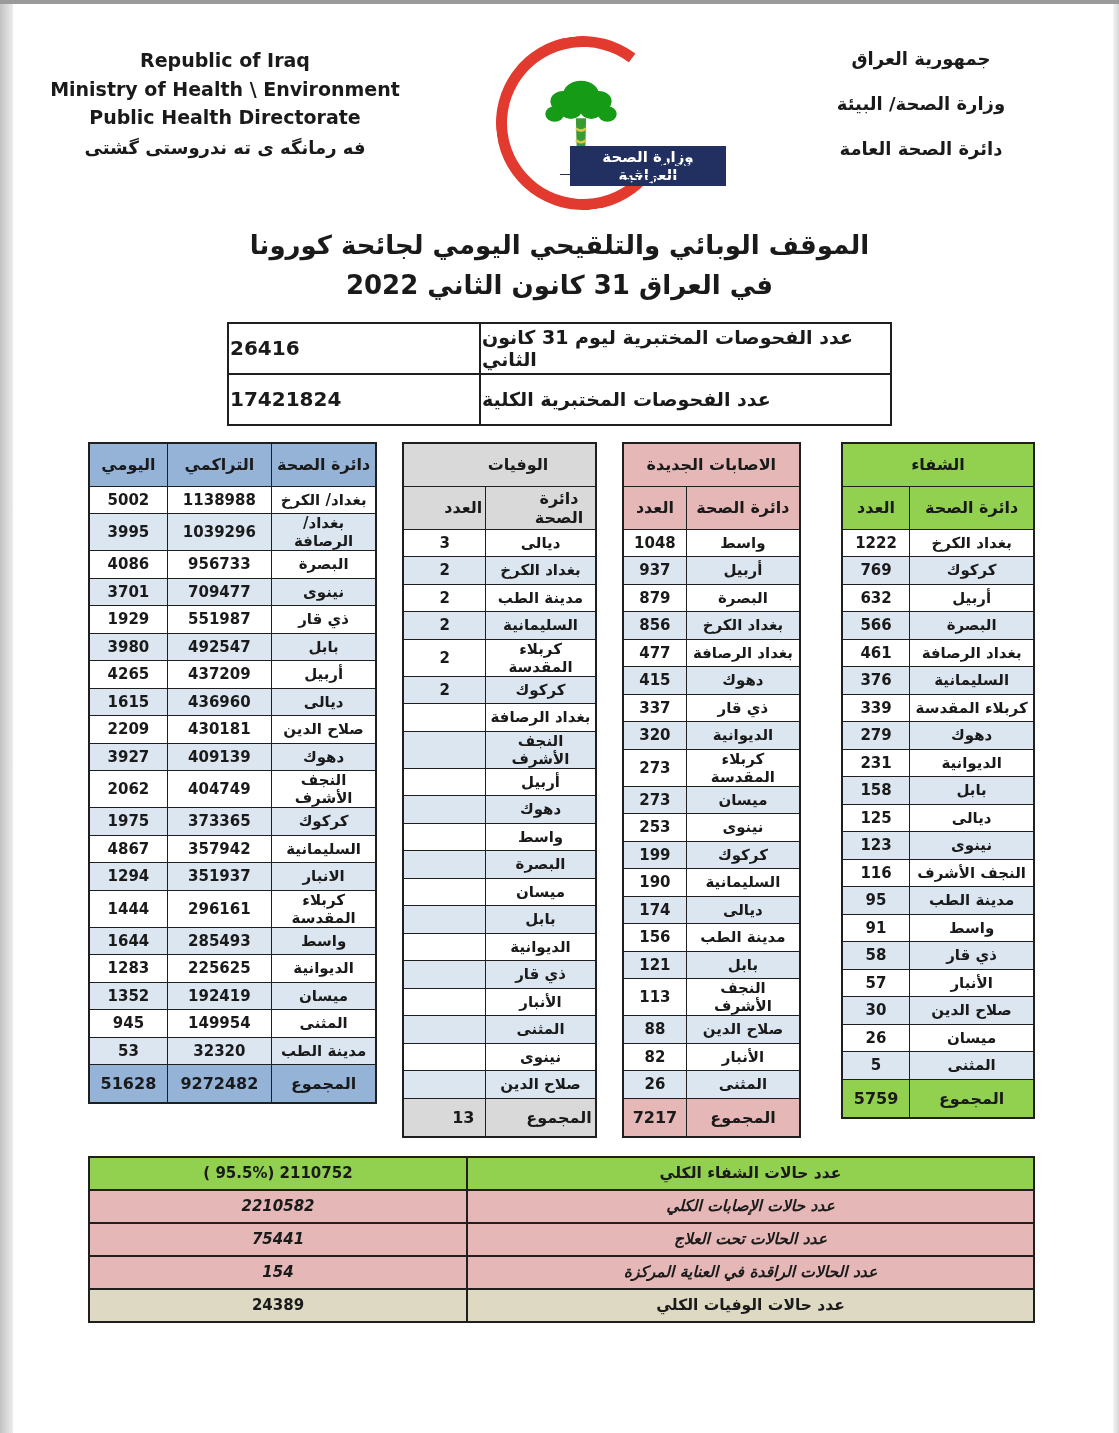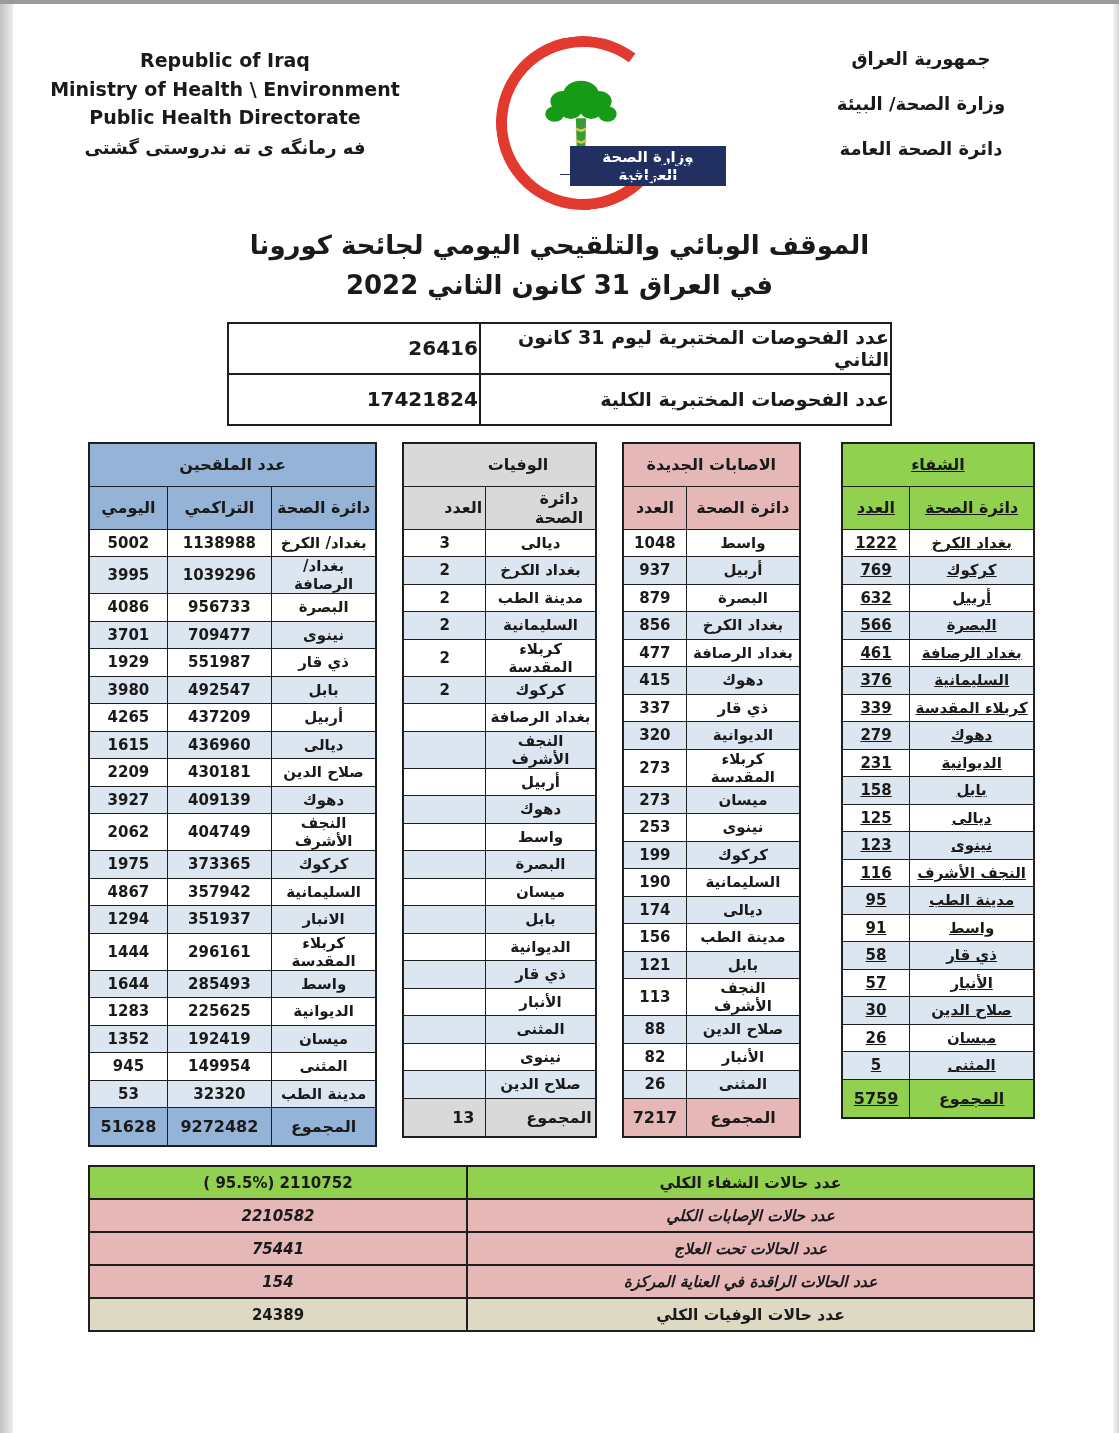--- a/index.html
+++ b/index.html
@@ -22,34 +22,34 @@
   .logo-band{position:absolute;left:82px;top:112px;width:128px;background:#223061;color:#fff;font-weight:700;font-size:15px;text-align:center;padding:2px 14px;direction:rtl;}
   .logo-en{position:absolute;left:82px;top:126px;width:128px;color:#223061;font-weight:700;font-size:9.5px;text-align:center;}
   .logo-founded{position:absolute;left:72px;top:140px;width:128px;color:#223061;font-weight:700;font-size:8.5px;text-align:center;border-top:1px solid #223061;padding-top:1px;}
 
   
   .doc-title{direction:rtl;text-align:center;font-weight:700;font-size:26px;line-height:1.55;margin-top:6px;}
 
   
   table{border-collapse:collapse;}
   .tests{direction:rtl;margin:16px auto 0 auto;width:665px;}
-  .tests td{border:2px solid #1f1f1f;height:47px;font-weight:700;text-align:right;}
+  .tests td{border:2px solid #1f1f1f;height:47px;font-weight:700;text-align:left;}
   .tests .lbl{width:62%;font-size:19px;}
   .tests .val{width:38%;font-size:20px;}
 
   
   .tables-row{direction:rtl;display:flex;align-items:flex-start;gap:25px;margin:16px 84px 0 88px;}
   .grp{border:2px solid #1f1f1f;}
   .grp th,.grp td{border:1px solid #1f1f1f;font-weight:700;text-align:center;padding:0 3px;}
   .grp thead th{height:42px;font-size:16px;}
   .grp tbody td{height:26.5px;font-size:15px;}
   .grp tfoot td{height:37px;font-size:16px;}
   .grp tbody tr:nth-child(even) td{background:#dce6f1;}
 
-  .t-rec{width:206px;margin-left:15px;text-decoration:underline;}
+  .t-rec{width:206px;margin-left:15px;}
   .t-rec .c-name{width:121px;} .t-rec .c-num{width:62px;}
   .t-rec thead th,.t-rec tfoot td{background:#92d050;}
 
   .t-new{width:190px;}
   .t-new .c-name{width:126px;} .t-new .c-num{width:64px;}
   .t-new thead th,.t-new tfoot td{background:#e5b8b7;}
 
   .t-death{width:176px;}
   .t-death .c-name{width:119px;} .t-death .c-num{width:57px;}
   .t-death thead th,.t-death tfoot td{background:#d9d9d9;padding-left:40px;}
@@ -430,23 +430,20 @@
         <tr>
           <td>المجموع</td>
           <td>13</td>
         </tr>
       </tfoot>
     </table>
 
     <table class="grp t-vacc">
       <thead>
         <tr>
-          <th colspan="3">عدد الملقحين</th>
-        </tr>
-        <tr>
           <th class="c-name">دائرة الصحة</th>
           <th class="c-cum">التراكمي</th>
           <th class="c-day">اليومي</th>
         </tr>
       </thead>
       <tbody>
           <tr>
             <td>بغداد/ الكرخ</td>
             <td>1138988</td>
             <td>5002</td>

